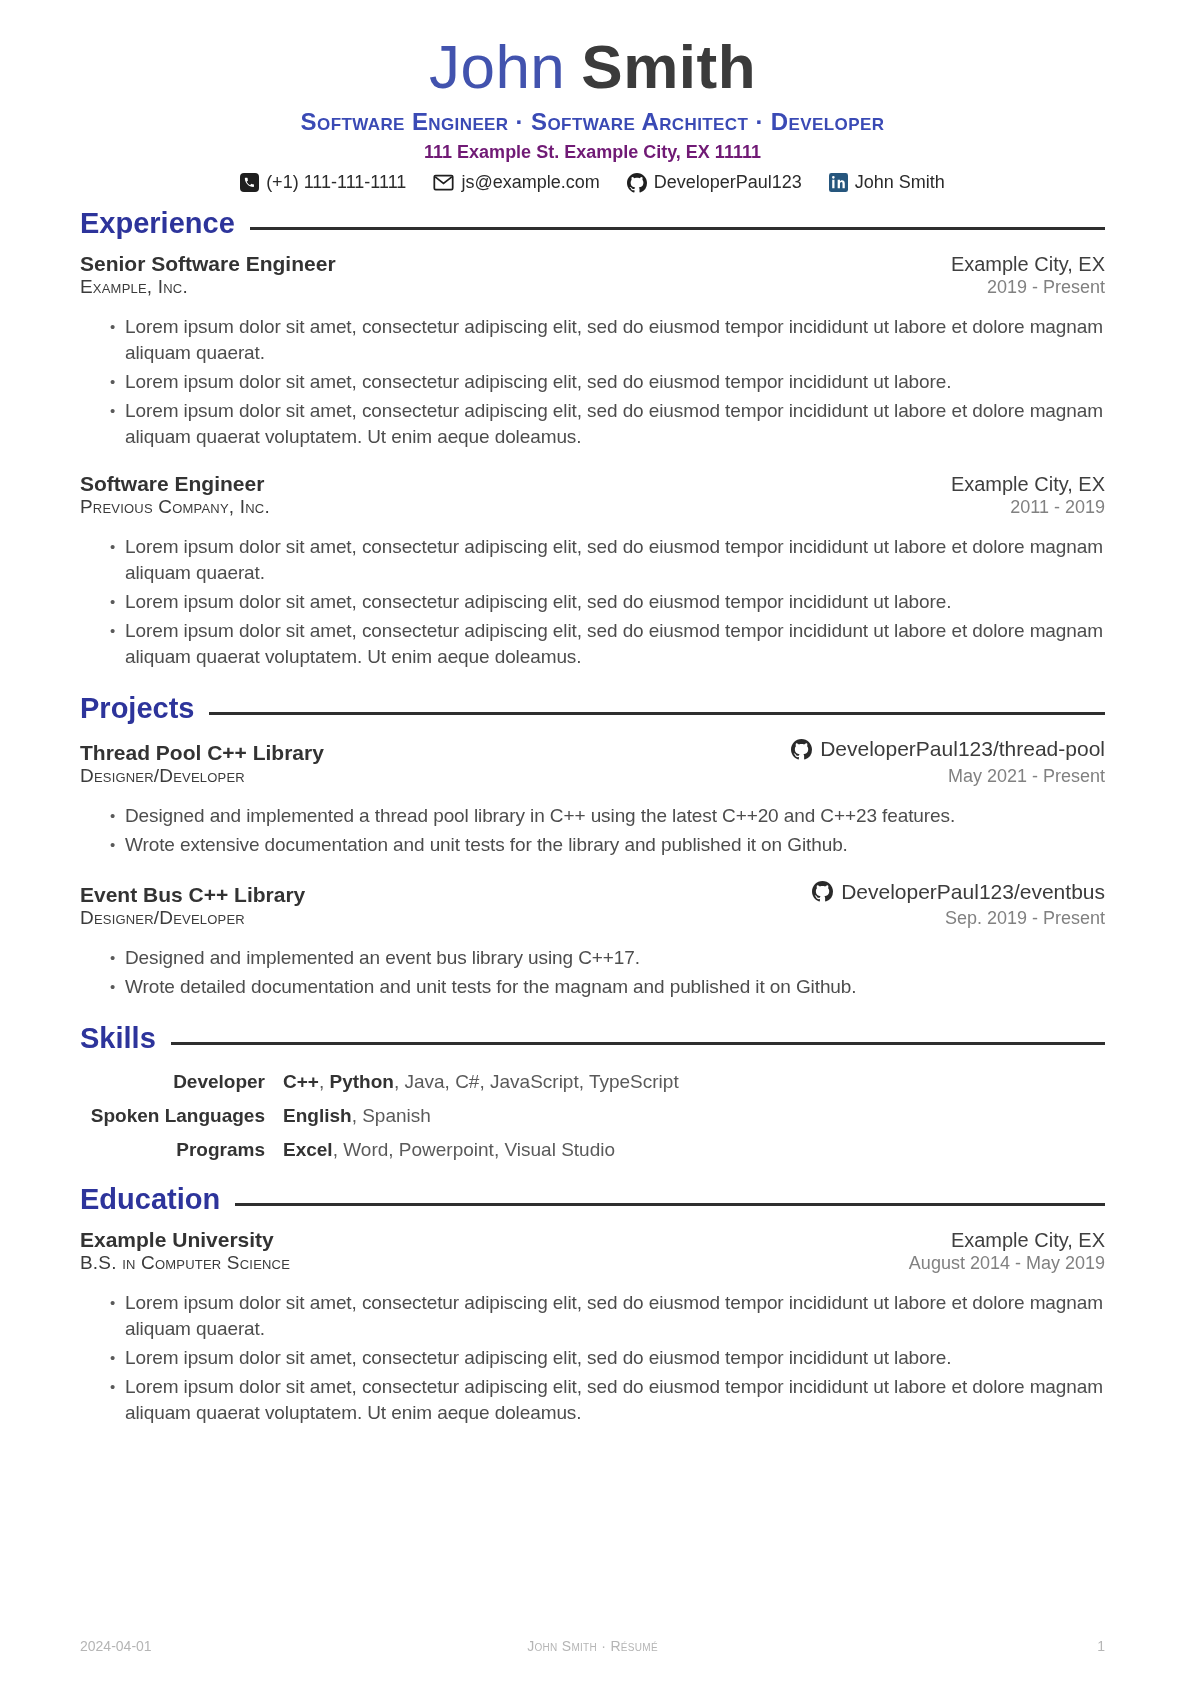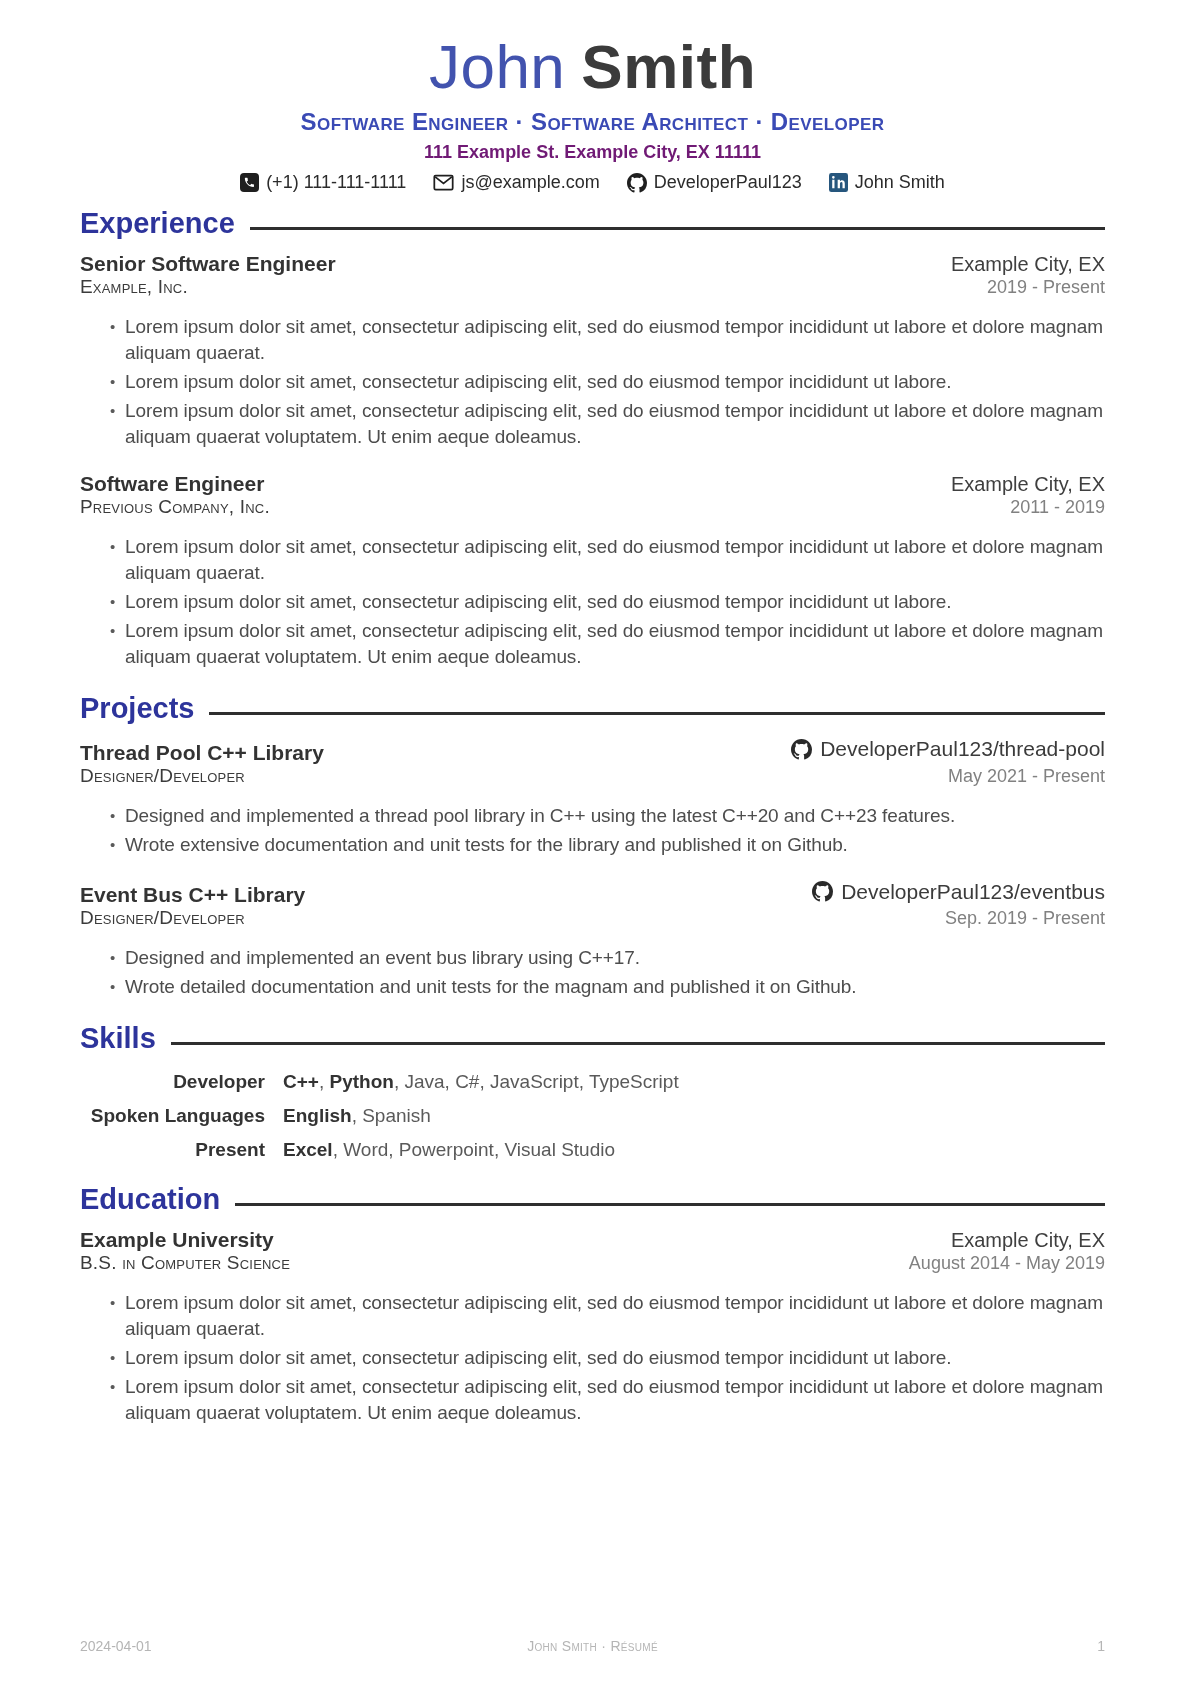--- a/index.html
+++ b/index.html
@@ -228,21 +228,21 @@
     <div class="skills-grid">
       <div class="skill-row">
         <span class="skill-label">Developer</span>
         <span class="skill-values"><span class="b">C++</span><span>, </span><span class="b">Python</span><span>, </span><span>Java</span><span>, </span><span>C#</span><span>, </span><span>JavaScript</span><span>, </span><span>TypeScript</span></span>
       </div>
       <div class="skill-row">
         <span class="skill-label">Spoken Languages</span>
         <span class="skill-values"><span class="b">English</span><span>, </span><span>Spanish</span></span>
       </div>
       <div class="skill-row">
-        <span class="skill-label">Present</span>
+        <span class="skill-label">Programs</span>
         <span class="skill-values"><span class="b">Excel</span><span>, </span><span>Word</span><span>, </span><span>Powerpoint</span><span>, </span><span>Visual Studio</span></span>
       </div>
     </div>
   </section>
 
   <section>
     <h2 class="sec-head">
       <span class="sec-title">Education</span>
       <span class="sec-rule"></span>
     </h2>

